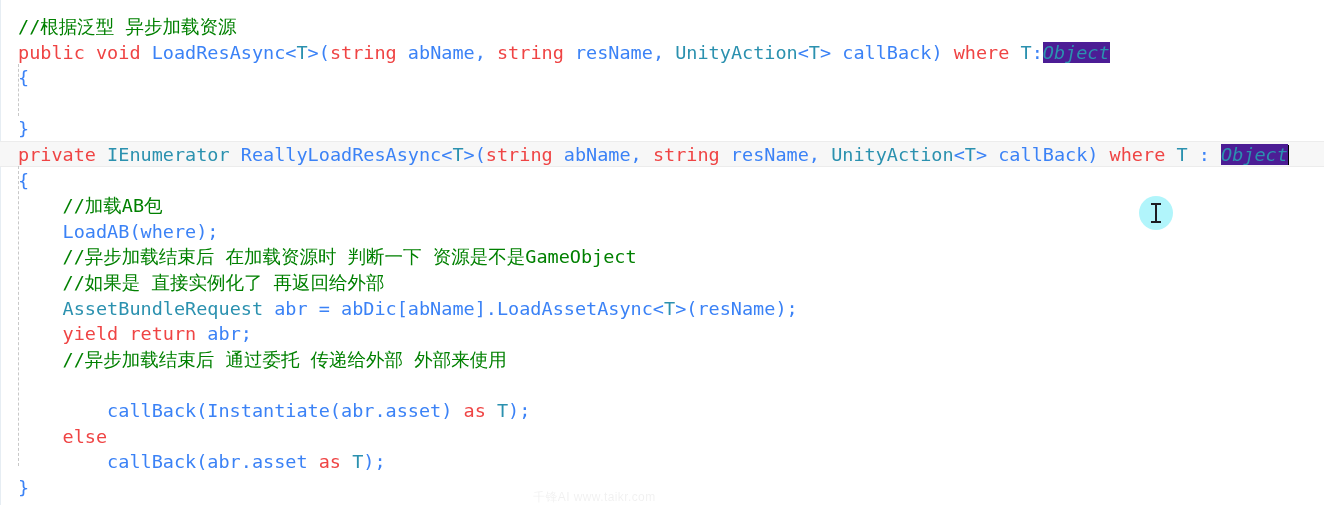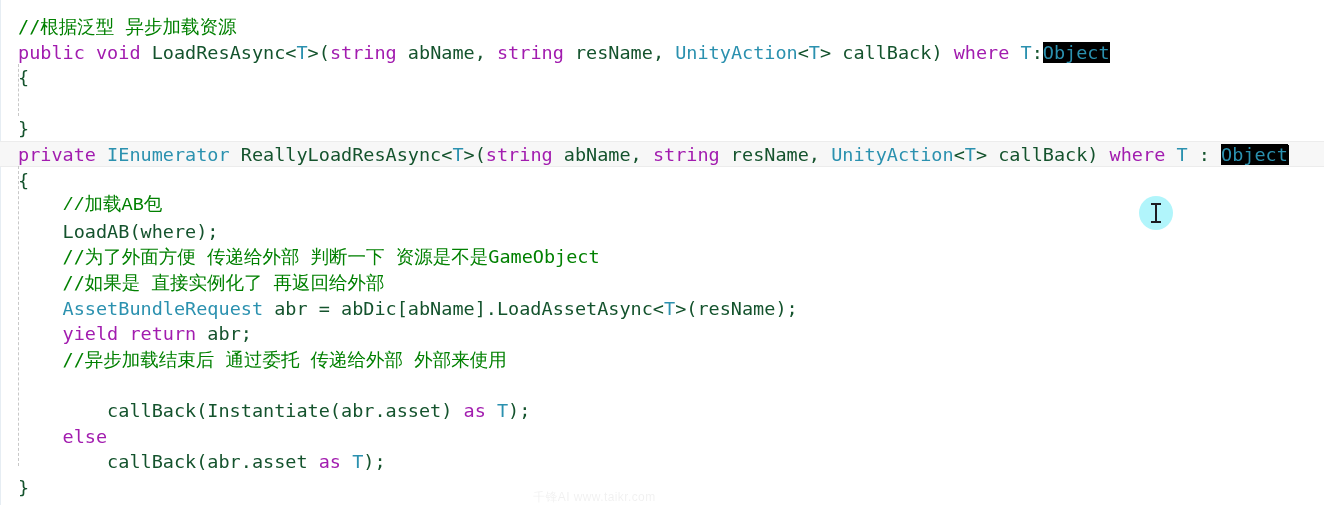--- a/index.html
+++ b/index.html
@@ -66,25 +66,25 @@
     left: 0px;
     width: 1324px;
     height: 26px;
     background: #f7f7f7;
     border-top: 1px solid #ececec;
     border-bottom: 1px solid #ececec;
     box-sizing: border-box;
   }
 
   
-  .kw   { color: #a21caf; }            
+  .kw   { color: #ef4444; }            
   .typ  { color: #2b91af; }            
   .cmt  { color: #008000; }            
-  .pln  { color: #14532d; }
-  .hl   { background: #000000; }       
+  .pln  { color: #3b82f6; }
+  .hl   { background: #4c1d95; font-style: italic; }       
 
   
   .caret {
     display: inline-block;
     width: 1px;
     height: 20px;
     background: #000000;
     vertical-align: -4px;
     margin-left: 0px;
   }
@@ -146,23 +146,23 @@
       <div class="indent-guide" style="left: 18px; top: 166px; height: 300px;"></div>
     </div>
 
   <div class="code-layer" id="code-layer">
       <div class="line" style="top: 14px;"><span class="txt"><span class="cmt">//根据泛型 异步加载资源</span></span></div>
       <div class="line" style="top: 39.6px;"><span class="txt"><span class="kw">public</span><span class="pln"> </span><span class="kw">void</span><span class="pln"> LoadResAsync&lt;</span><span class="typ">T</span><span class="pln">&gt;(</span><span class="kw">string</span><span class="pln"> abName, </span><span class="kw">string</span><span class="pln"> resName, </span><span class="typ">UnityAction</span><span class="pln">&lt;</span><span class="typ">T</span><span class="pln">&gt; callBack) </span><span class="kw">where</span><span class="pln"> </span><span class="typ">T</span><span class="pln">:</span><span class="typ hl">Object</span></span></div>
       <div class="line" style="top: 65.2px;"><span class="txt"><span class="pln">{</span></span></div>
       <div class="line" style="top: 116.4px;"><span class="txt"><span class="pln">}</span></span></div>
       <div class="line" style="top: 142px;"><span class="txt"><span class="kw">private</span><span class="pln"> </span><span class="typ">IEnumerator</span><span class="pln"> ReallyLoadResAsync&lt;</span><span class="typ">T</span><span class="pln">&gt;(</span><span class="kw">string</span><span class="pln"> abName, </span><span class="kw">string</span><span class="pln"> resName, </span><span class="typ">UnityAction</span><span class="pln">&lt;</span><span class="typ">T</span><span class="pln">&gt; callBack) </span><span class="kw">where</span><span class="pln"> </span><span class="typ">T</span><span class="pln"> : </span><span class="typ hl">Object</span><span class="caret"></span></span></div>
       <div class="line" style="top: 167.6px;"><span class="txt"><span class="pln">{</span></span></div>
-      <div class="line" style="top: 193.2px; font-family: Liberation Mono, monospace;"><span class="txt"><span class="cmt">    //加载AB包</span></span></div>
+      <div class="line" style="top: 193.2px;"><span class="txt"><span class="cmt">    //加载AB包</span></span></div>
       <div class="line" style="top: 218.8px;"><span class="txt"><span class="pln">    LoadAB(where);</span></span></div>
-      <div class="line" style="top: 244.4px;"><span class="txt"><span class="cmt">    //为了外面方便 传递给外部 判断一下 资源是不是GameObject</span></span></div>
+      <div class="line" style="top: 244.4px;"><span class="txt"><span class="cmt">    //异步加载结束后 在加载资源时 判断一下 资源是不是GameObject</span></span></div>
       <div class="line" style="top: 270px;"><span class="txt"><span class="cmt">    //如果是 直接实例化了 再返回给外部</span></span></div>
       <div class="line" style="top: 295.6px;"><span class="txt"><span class="pln">    </span><span class="typ">AssetBundleRequest</span><span class="pln"> abr = abDic[abName].LoadAssetAsync&lt;</span><span class="typ">T</span><span class="pln">&gt;(resName);</span></span></div>
       <div class="line" style="top: 321.2px;"><span class="txt"><span class="pln">    </span><span class="kw">yield</span><span class="pln"> </span><span class="kw">return</span><span class="pln"> abr;</span></span></div>
       <div class="line" style="top: 346.8px;"><span class="txt"><span class="cmt">    //异步加载结束后 通过委托 传递给外部 外部来使用</span></span></div>
       <div class="line" style="top: 398px;"><span class="txt"><span class="pln">        callBack(Instantiate(abr.asset) </span><span class="kw">as</span><span class="pln"> </span><span class="typ">T</span><span class="pln">);</span></span></div>
       <div class="line" style="top: 449.2px;"><span class="txt"><span class="pln">        callBack(abr.asset </span><span class="kw">as</span><span class="pln"> </span><span class="typ">T</span><span class="pln">);</span></span></div>
       <div class="line" style="top: 423.6px;"><span class="txt"><span class="pln">    </span><span class="kw">else</span></span></div>
       <div class="line" style="top: 474.8px;"><span class="txt"><span class="pln">}</span></span></div>
     </div>
 

